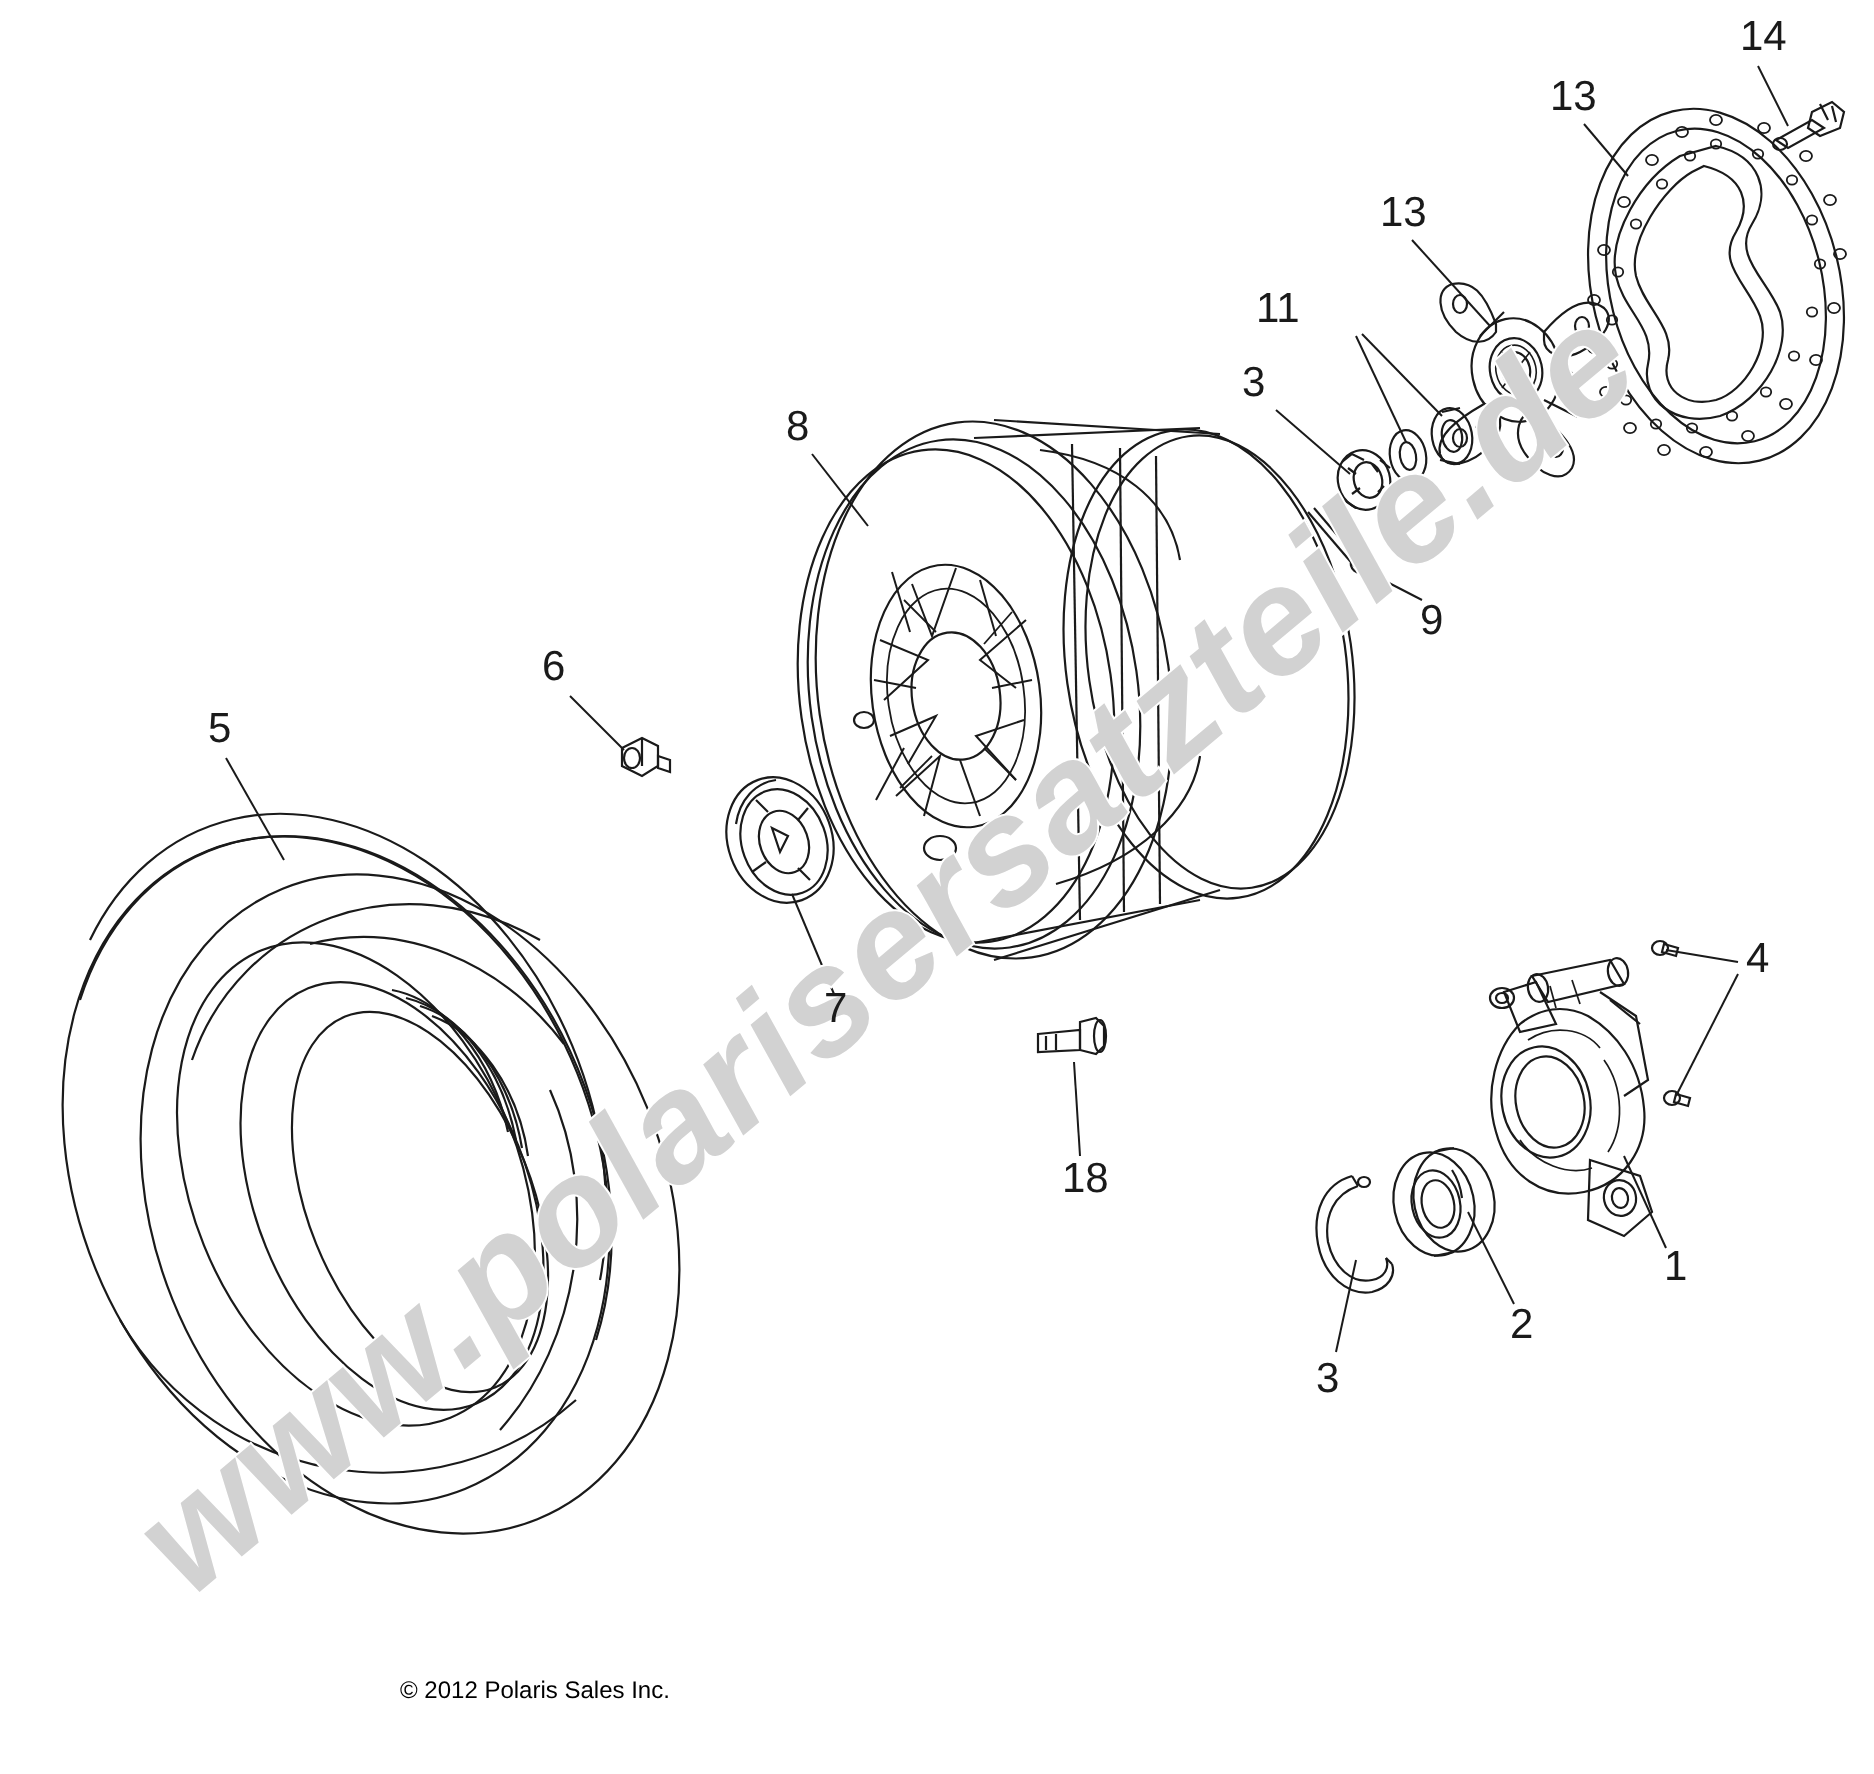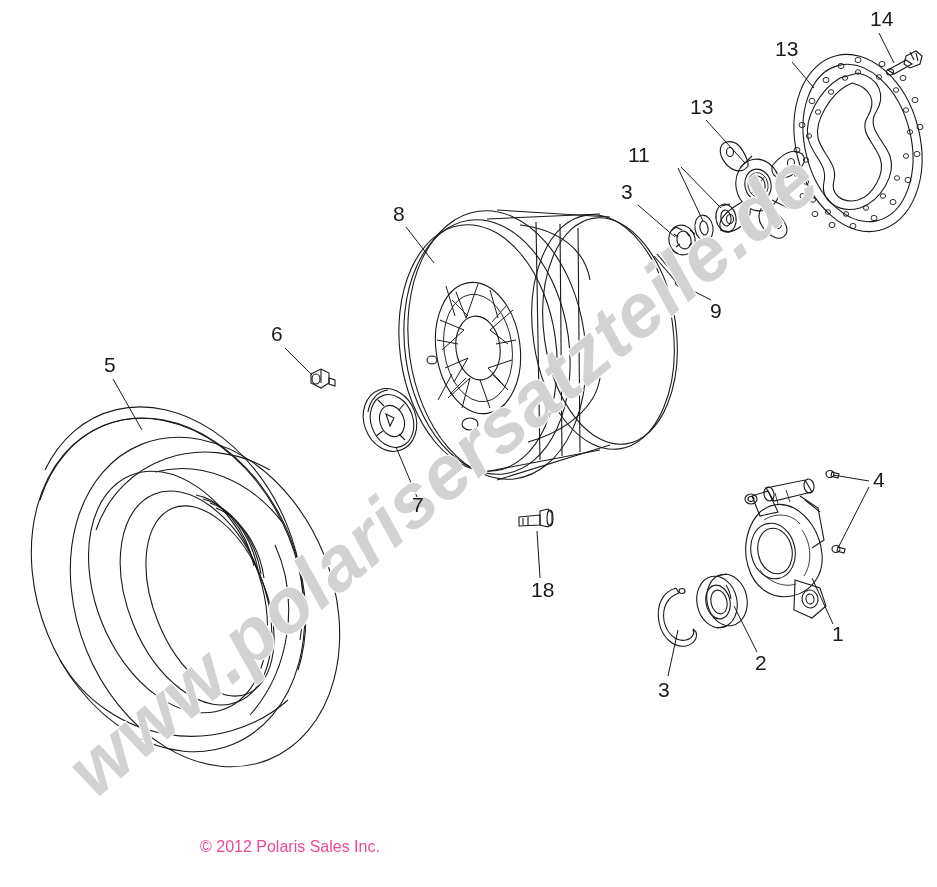--- a/index.html
+++ b/index.html
@@ -32,22 +32,22 @@
     color: #1a1a1a;
     line-height: 1;
     white-space: nowrap;
     user-select: none;
   }
   #copyright-line {
     position: absolute;
     left: 200px;
     top: 838px;
     font-family: "Liberation Sans", sans-serif;
-    font-size: 16px;
-    color: #ec4899;
+    font-size: 12px;
+    color: #000000;
     white-space: nowrap;
   }
   .wm-text {
     font-family: "Liberation Sans", sans-serif;
     font-weight: bold;
     font-style: italic;
     font-size: 76px;
     fill: #d2d2d2;
     stroke: #ffffff;
     stroke-width: 2px;

